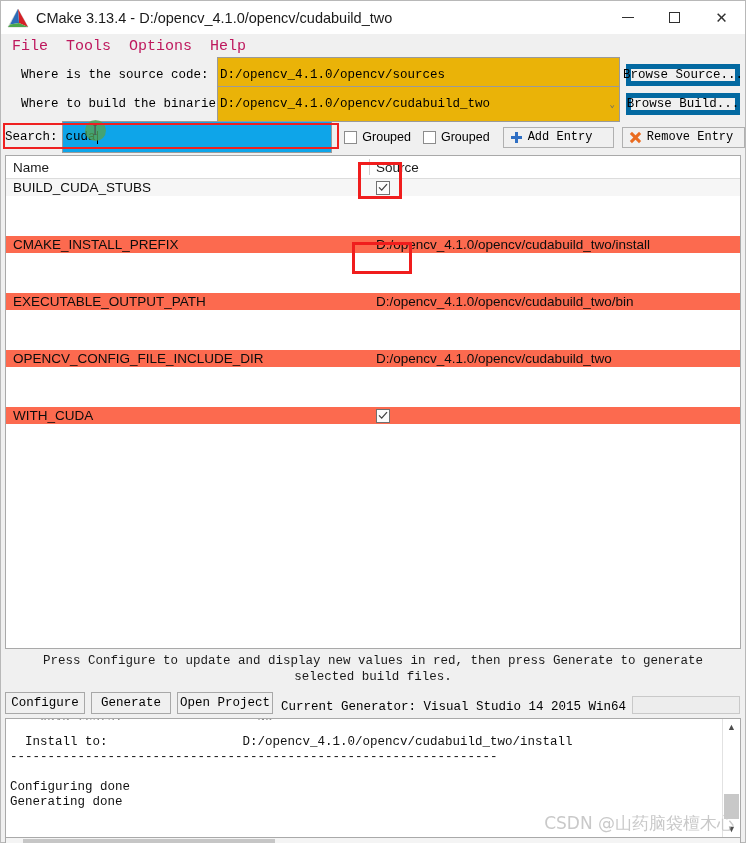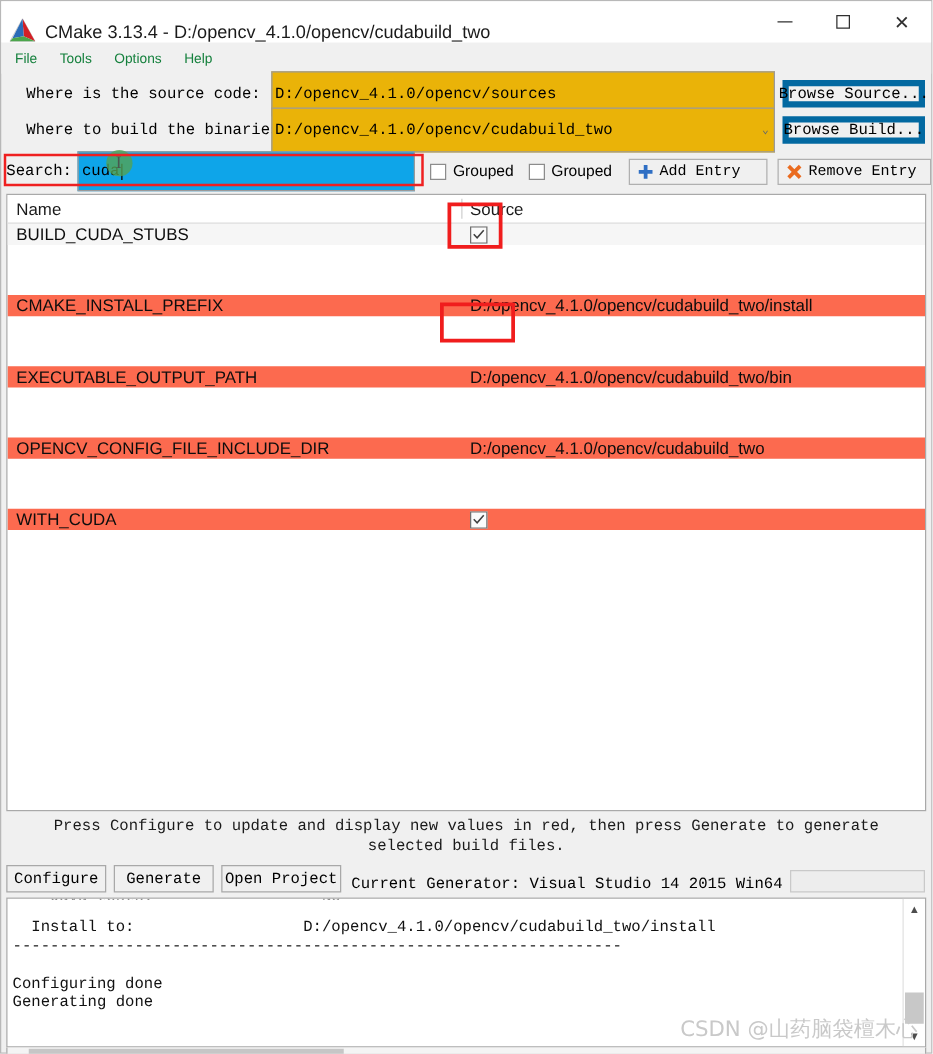--- a/index.html
+++ b/index.html
@@ -21,21 +21,21 @@
     background: #f0f0f0;
     box-sizing: border-box;
     border: 1px solid #b8b8b8;
   }
 
   
   .titlebar {
     height: 33px;
     background: #ffffff;
     display: flex;
-    align-items: flex-end;
+    align-items: center;
     position: relative;
   }
   .logo {
     width: 22px;
     height: 20px;
     margin-left: 6px;
     margin-right: 7px;
     flex: 0 0 auto;
     position: relative;
   }
@@ -79,25 +79,26 @@
   
   .menubar {
     height: 25px;
     background: #f0f0f0;
     display: flex;
     align-items: center;
     padding-left: 7px;
     gap: 0px;
   }
   .menu-item {
-    font-size: 11px;
-    color: #15803d;
+    font-size: 15px;
+    color: #be185d;
     padding: 2px 9px 2px 4px;
     margin-right: 5px;
     white-space: nowrap;
+    font-family: Liberation Mono, monospace;
   }
 
   
   .pathrow {
     display: flex;
     align-items: center;
     height: 26px;
     padding-left: 20px;
     margin-top: 3px;
   }

